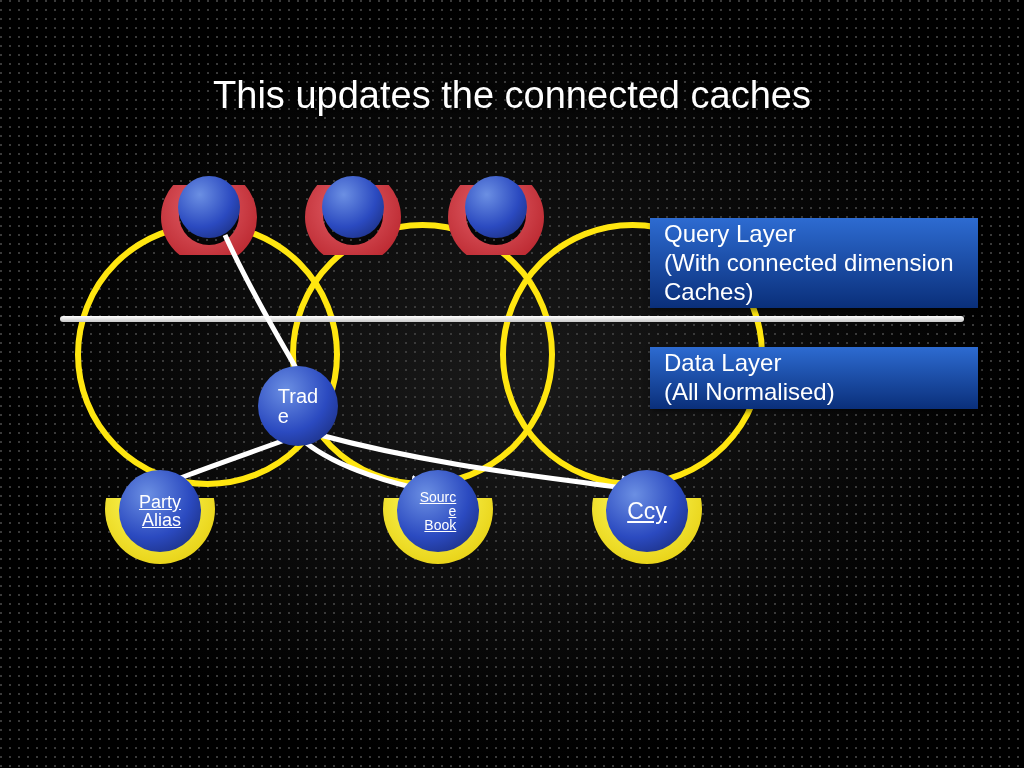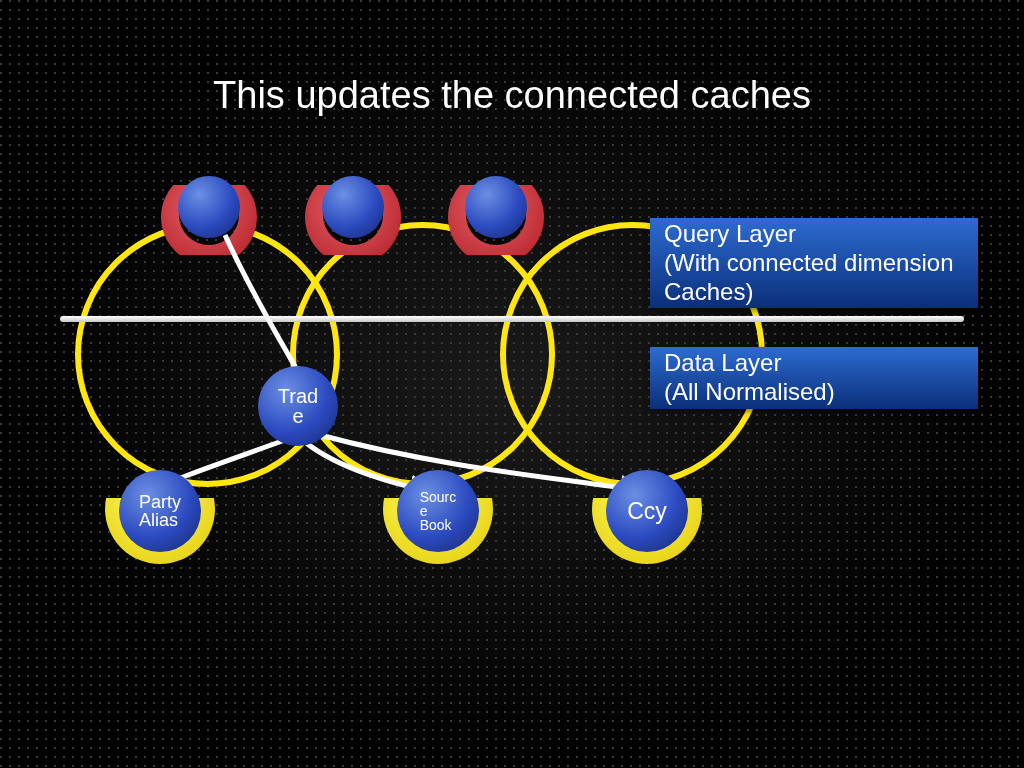--- a/index.html
+++ b/index.html
@@ -113,21 +113,20 @@
     width: 80px;
     height: 80px;
     border-radius: 50%;
     background: radial-gradient(circle at 35% 30%, #6b8fe3, #2b4ac0 55%, #16256a);
     top: 366px;
     left: 258px;
     color: #fff;
     display: flex;
     align-items: center;
     justify-content: center;
-    text-align: center;
     font-size: 20px;
     line-height: 1.0;
   }
 
   
   .yellow-u {
     position: absolute;
     top: 498px;
     width: 110px;
     height: 66px;
@@ -162,22 +161,23 @@
     position: absolute;
     width: 82px;
     height: 82px;
     border-radius: 50%;
     background: radial-gradient(circle at 35% 30%, #6b8fe3, #2b4ac0 55%, #16256a);
     top: 470px;
     color: #fff;
     display: flex;
     align-items: center;
     justify-content: center;
-    text-align: left;
+    text-align: right;
     line-height: 1.0;
+    text-decoration: underline;
   }
   .bot-blue-ball.party  { font-size: 18px; }
   .bot-blue-ball.source { font-size: 14px; }
   .bot-blue-ball.ccy    { font-size: 23px; }
 
   
   svg.curves {
     position: absolute;
     left: 0;
     top: 0;

